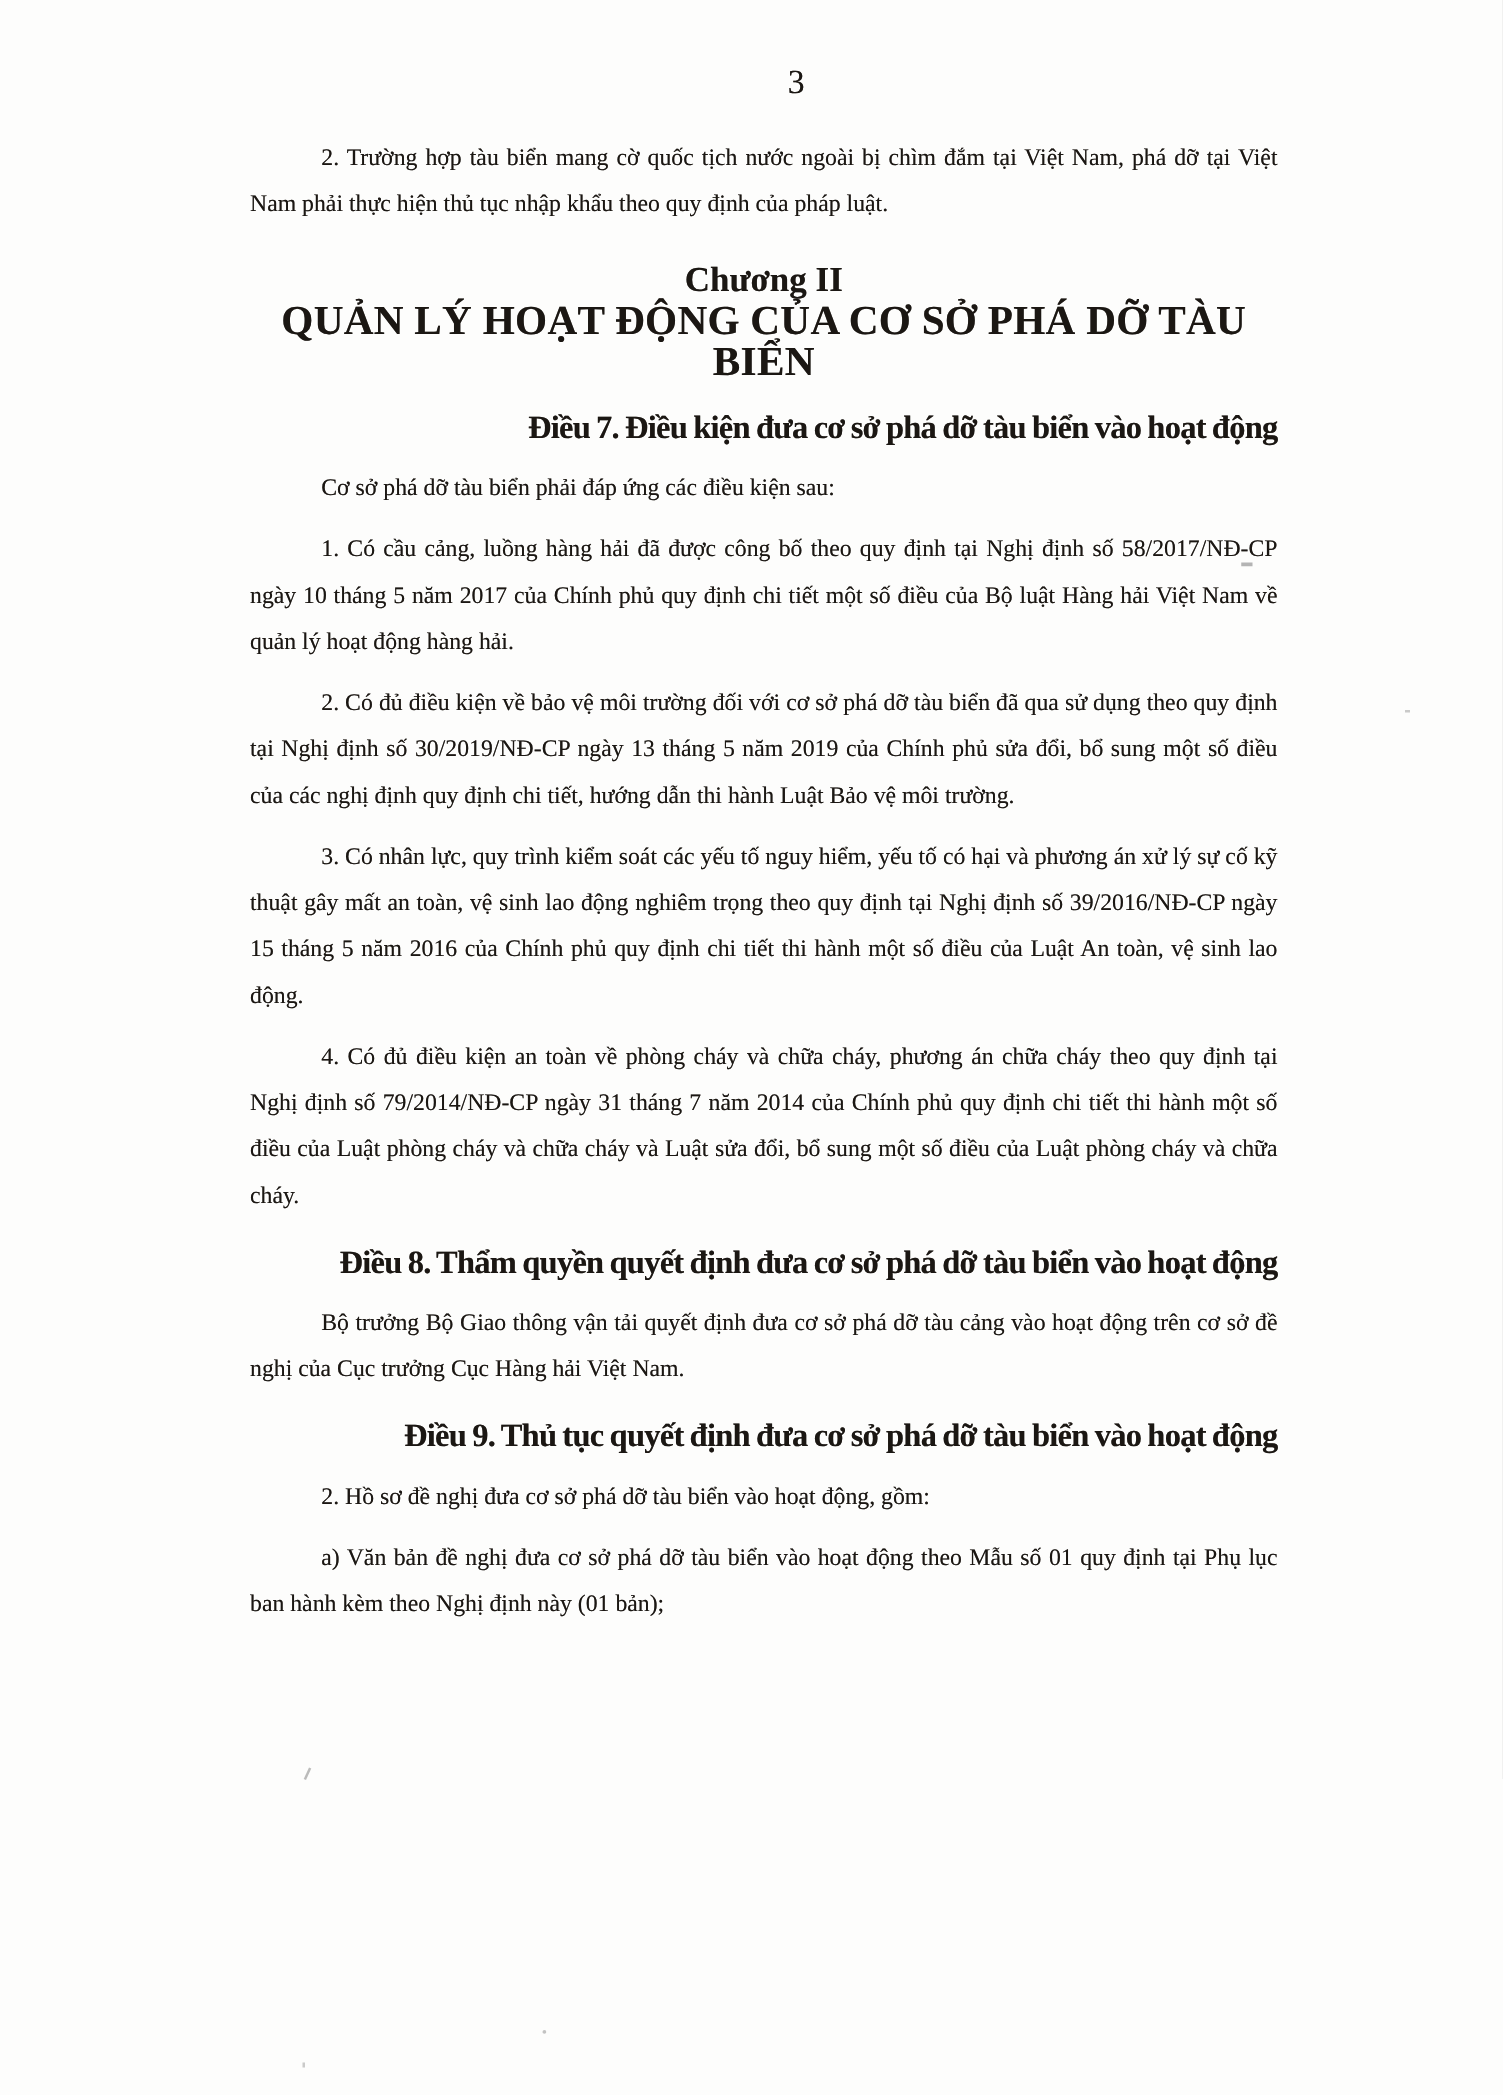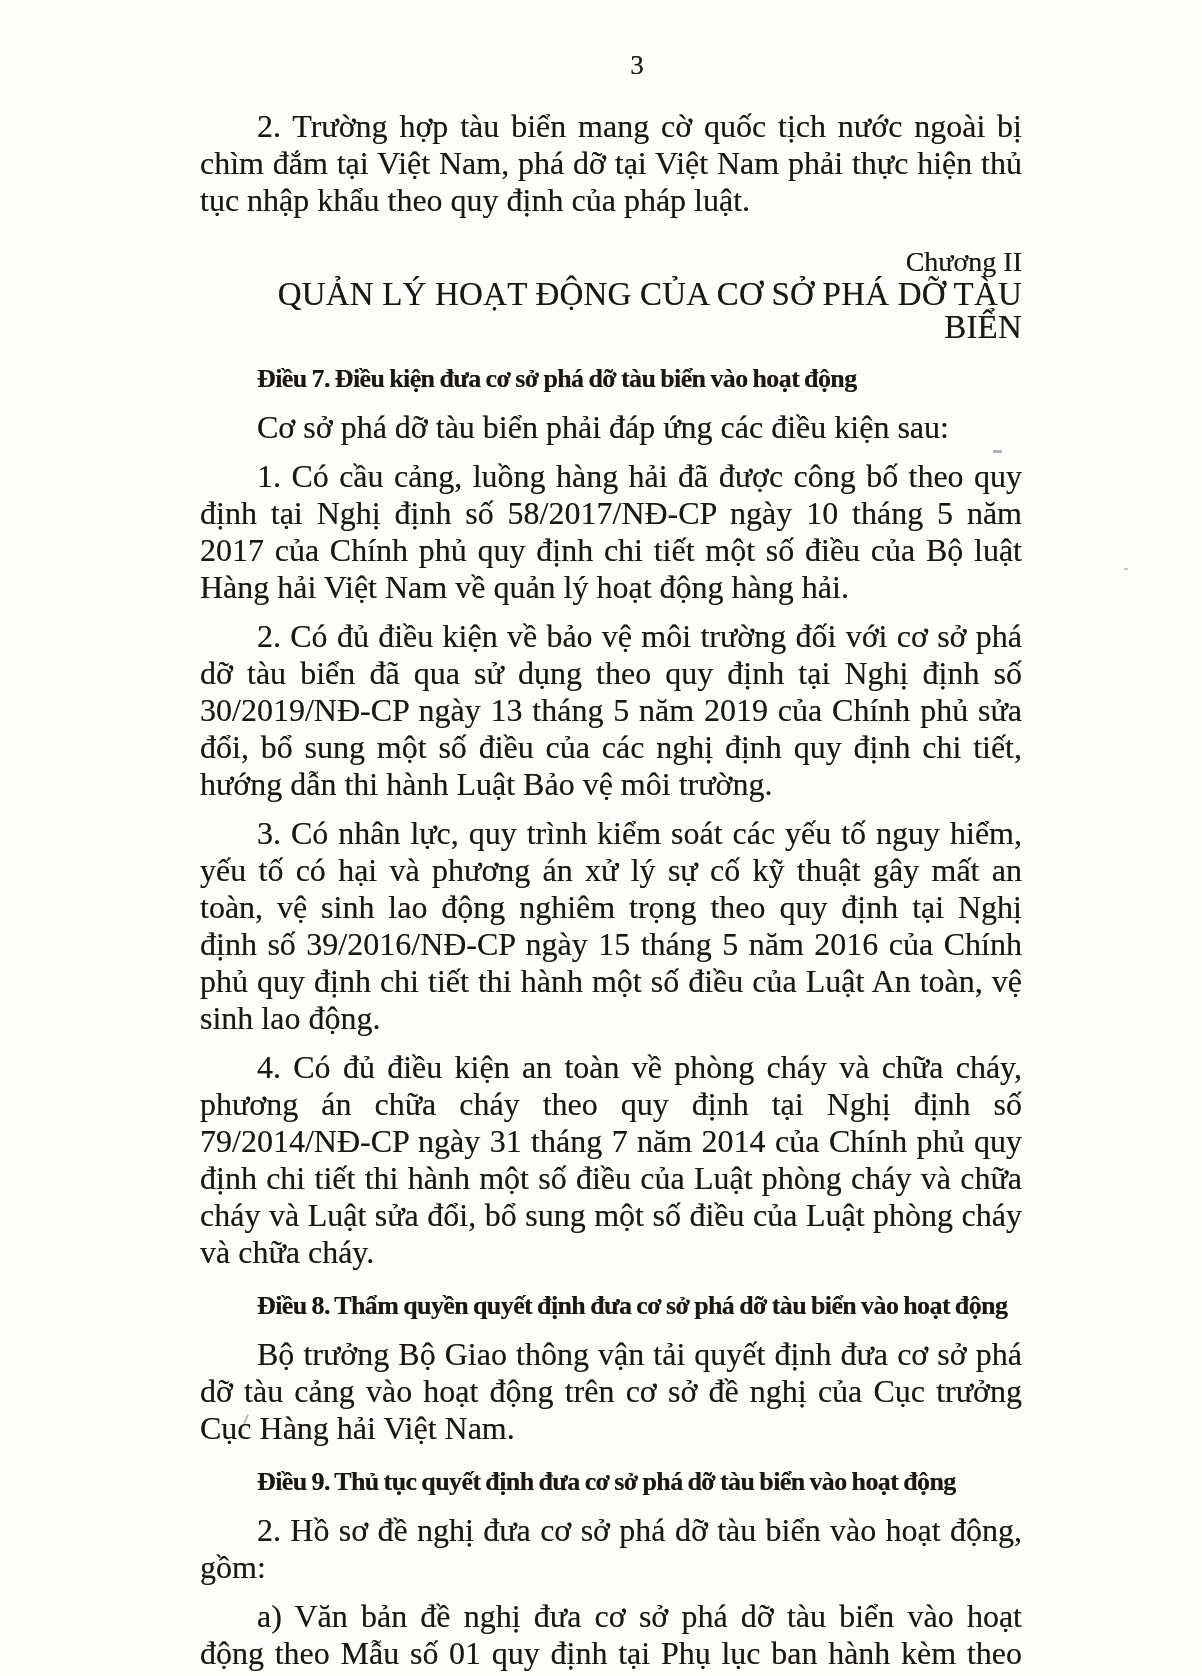--- a/index.html
+++ b/index.html
@@ -16,38 +16,39 @@
   .page-number{
     position:absolute;top:50px;left:0;width:100%;
     text-align:center;text-indent:72px;
     font-size:27px;line-height:30px;
   }
   .content{
     position:absolute;left:200px;top:108px;width:822px;
   }
   p.body{
     margin:12px 0;
-    font-size:32px;line-height:37px;
+    font-size:19px;line-height:37px;
     text-align:justify;
     text-indent:57px;
   }
   p.first{margin-top:0;}
   .chapter{
     margin:26px 0 12px 0;
-    text-align:right;font-weight:normal;
+    text-align:center;font-weight:bold;
   }
   .chapter-label{font-size:28px;line-height:33px;}
   .chapter-title{font-size:33px;line-height:33px;letter-spacing:.2px;}
   p.heading{
     margin:16px 0 12px 0;
     font-size:26px;line-height:37px;
     font-weight:bold;
     text-indent:57px;
     letter-spacing:-.6px;word-spacing:-1px;
     white-space:nowrap;
+    text-align:right;
   }
   .speck{position:absolute;background:#6b6b6b;}
   .sp1{left:993px;top:450px;width:9px;height:3px;opacity:.5;}
   .sp2{left:245px;top:1414px;width:2px;height:10px;transform:rotate(25deg);opacity:.45;}
   .sp3{left:434px;top:1624px;width:3px;height:3px;border-radius:50%;opacity:.4;}
   .sp4{left:242px;top:1650px;width:2px;height:4px;opacity:.35;}
   .sp5{left:1124px;top:568px;width:4px;height:2px;opacity:.35;}
 </style>
 </head>
 <body>

